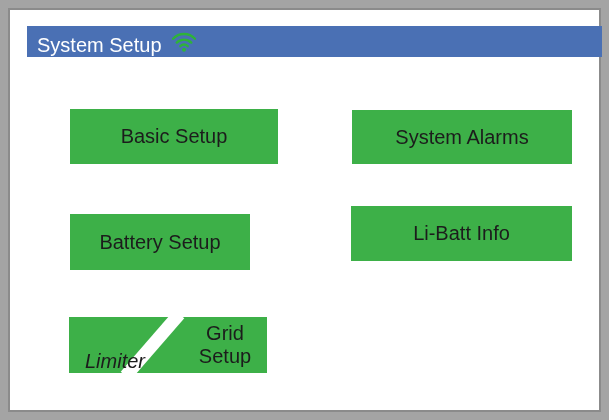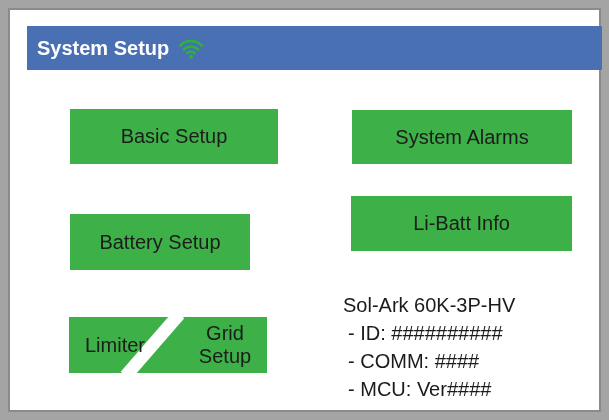--- a/index.html
+++ b/index.html
@@ -20,27 +20,26 @@
     background: #ffffff;
     border: 2px solid #8b8b8b;
     box-sizing: border-box;
   }
 
   .title-bar {
     position: absolute;
     left: 17px;
     top: 16px;
     width: 575px;
-    height: 44px;
+    height: 31px;
     background: var(--header_bg, #4a70b4);
     display: flex;
-    align-items: center;
+    align-items: flex-end;
     color: #ffffff;
     font-size: 20px;
-    font-weight: bold;
   }
   .title-bar .title-text {
     margin-left: 10px;
     white-space: pre;
   }
   .title-bar .wifi {
     margin-left: 8px;
     margin-top: 3px;
   }
   .title-bar .spacer { flex: 1; }
@@ -57,42 +56,43 @@
     display: flex;
     align-items: center;
     justify-content: center;
     text-align: center;
     cursor: pointer;
     box-sizing: border-box;
   }
   .btn-basic   { left: 60px;  top: 99px;  width: 208px; height: 55px; }
   .btn-alarms  { left: 342px; top: 100px; width: 220px; height: 54px; }
   .btn-battery { left: 60px;  top: 204px; width: 180px; height: 56px; }
-  .btn-libatt  { left: 341px; top: 186px; width: 221px; height: 55px; }
+  .btn-libatt  { left: 341px; top: 196px; width: 221px; height: 55px; }
 
   .btn-split {
     left: 59px; top: 307px; width: 198px; height: 56px;
     overflow: hidden;
   }
   .btn-split .slash {
     position: absolute;
     left: 77px;
     top: -13px;
     width: 13px;
     height: 82px;
     background: #ffffff;
     transform: rotate(41deg);
   }
   .btn-split .label-left {
     position: absolute;
     left: 0; top: 0; bottom: 0;
     width: 92px;
     display: flex;
-    align-items: center;
+    align-items: flex-end;
     justify-content: center;
+    font-style: italic;
   }
   .btn-split .label-right {
     position: absolute;
     left: 118px; top: 0; bottom: 0;
     width: 76px;
     display: flex;
     align-items: center;
     justify-content: flex-start;
     text-align: center;
     line-height: 23px;
@@ -150,21 +150,15 @@
     <div class="btn btn-split">
       <div class="slash"></div>
       <div class="label-left">
         <span>Limiter</span>
       </div>
       <div class="label-right">
         <span>Grid Setup</span>
       </div>
     </div>
 
-    <div class="info-block">
-      <div class="model">Sol-Ark 60K-3P-HV</div>
-      <div class="detail">- ID: ##########</div>
-      <div class="detail">- COMM: ####</div>
-      <div class="detail">- MCU: Ver####</div>
-    </div>
 
   </div>
 </div>
 
 </body></html>

